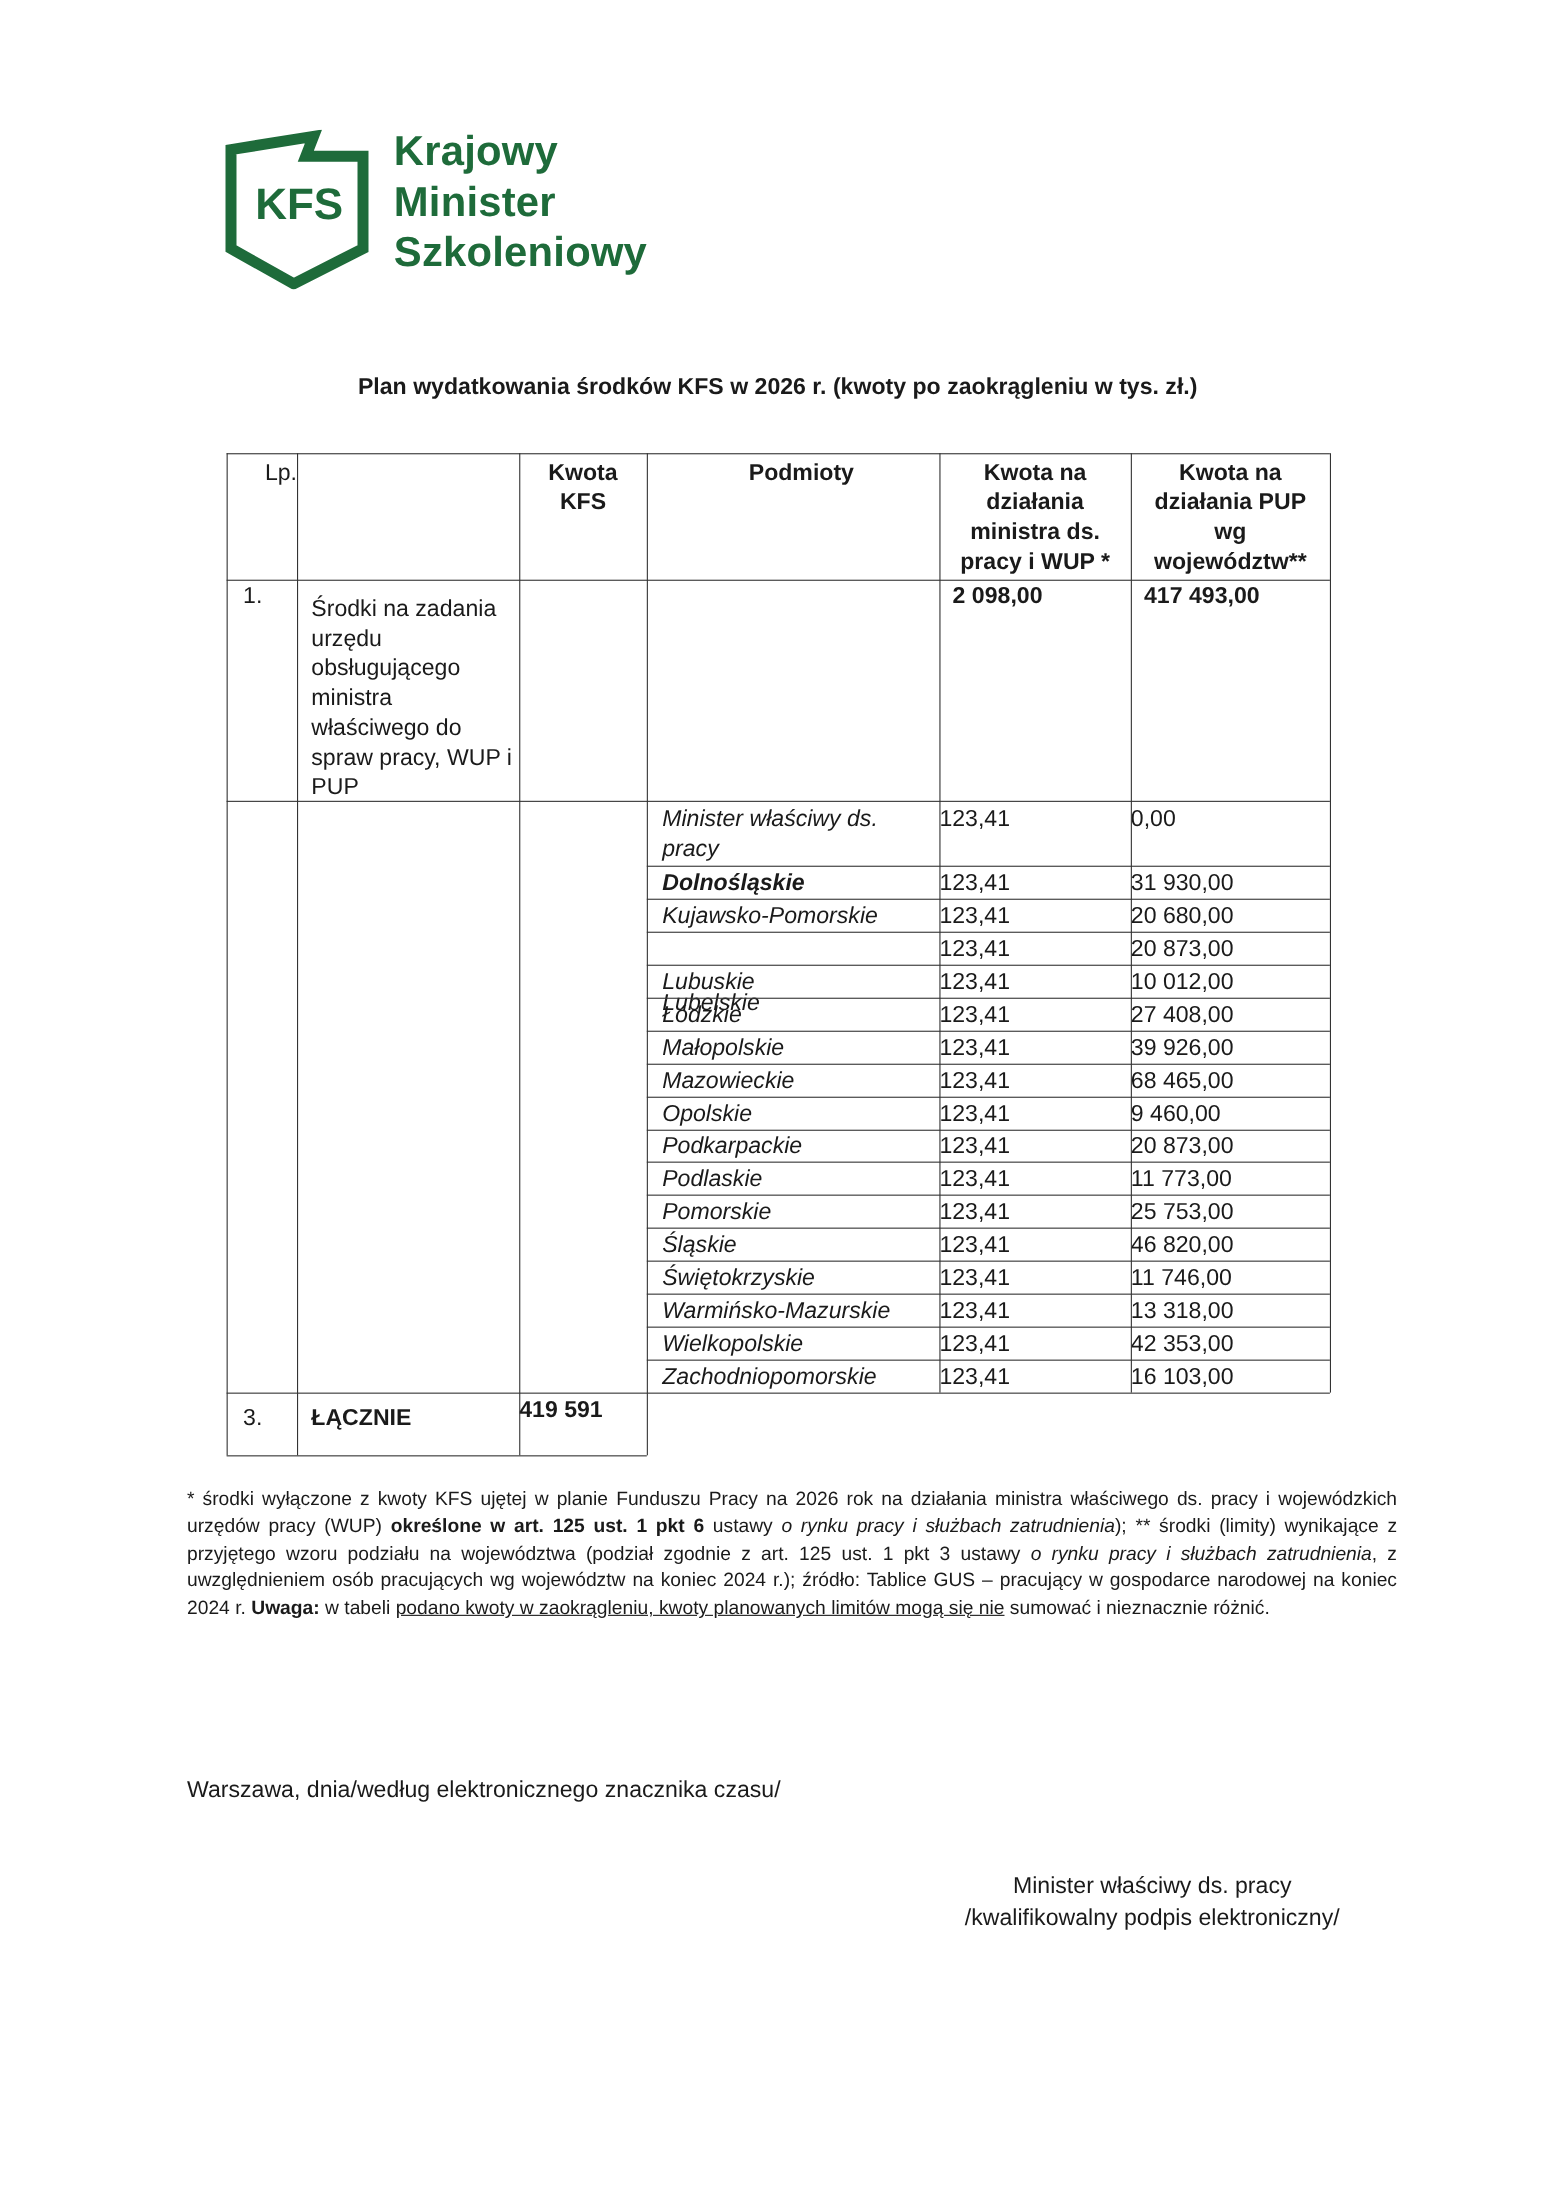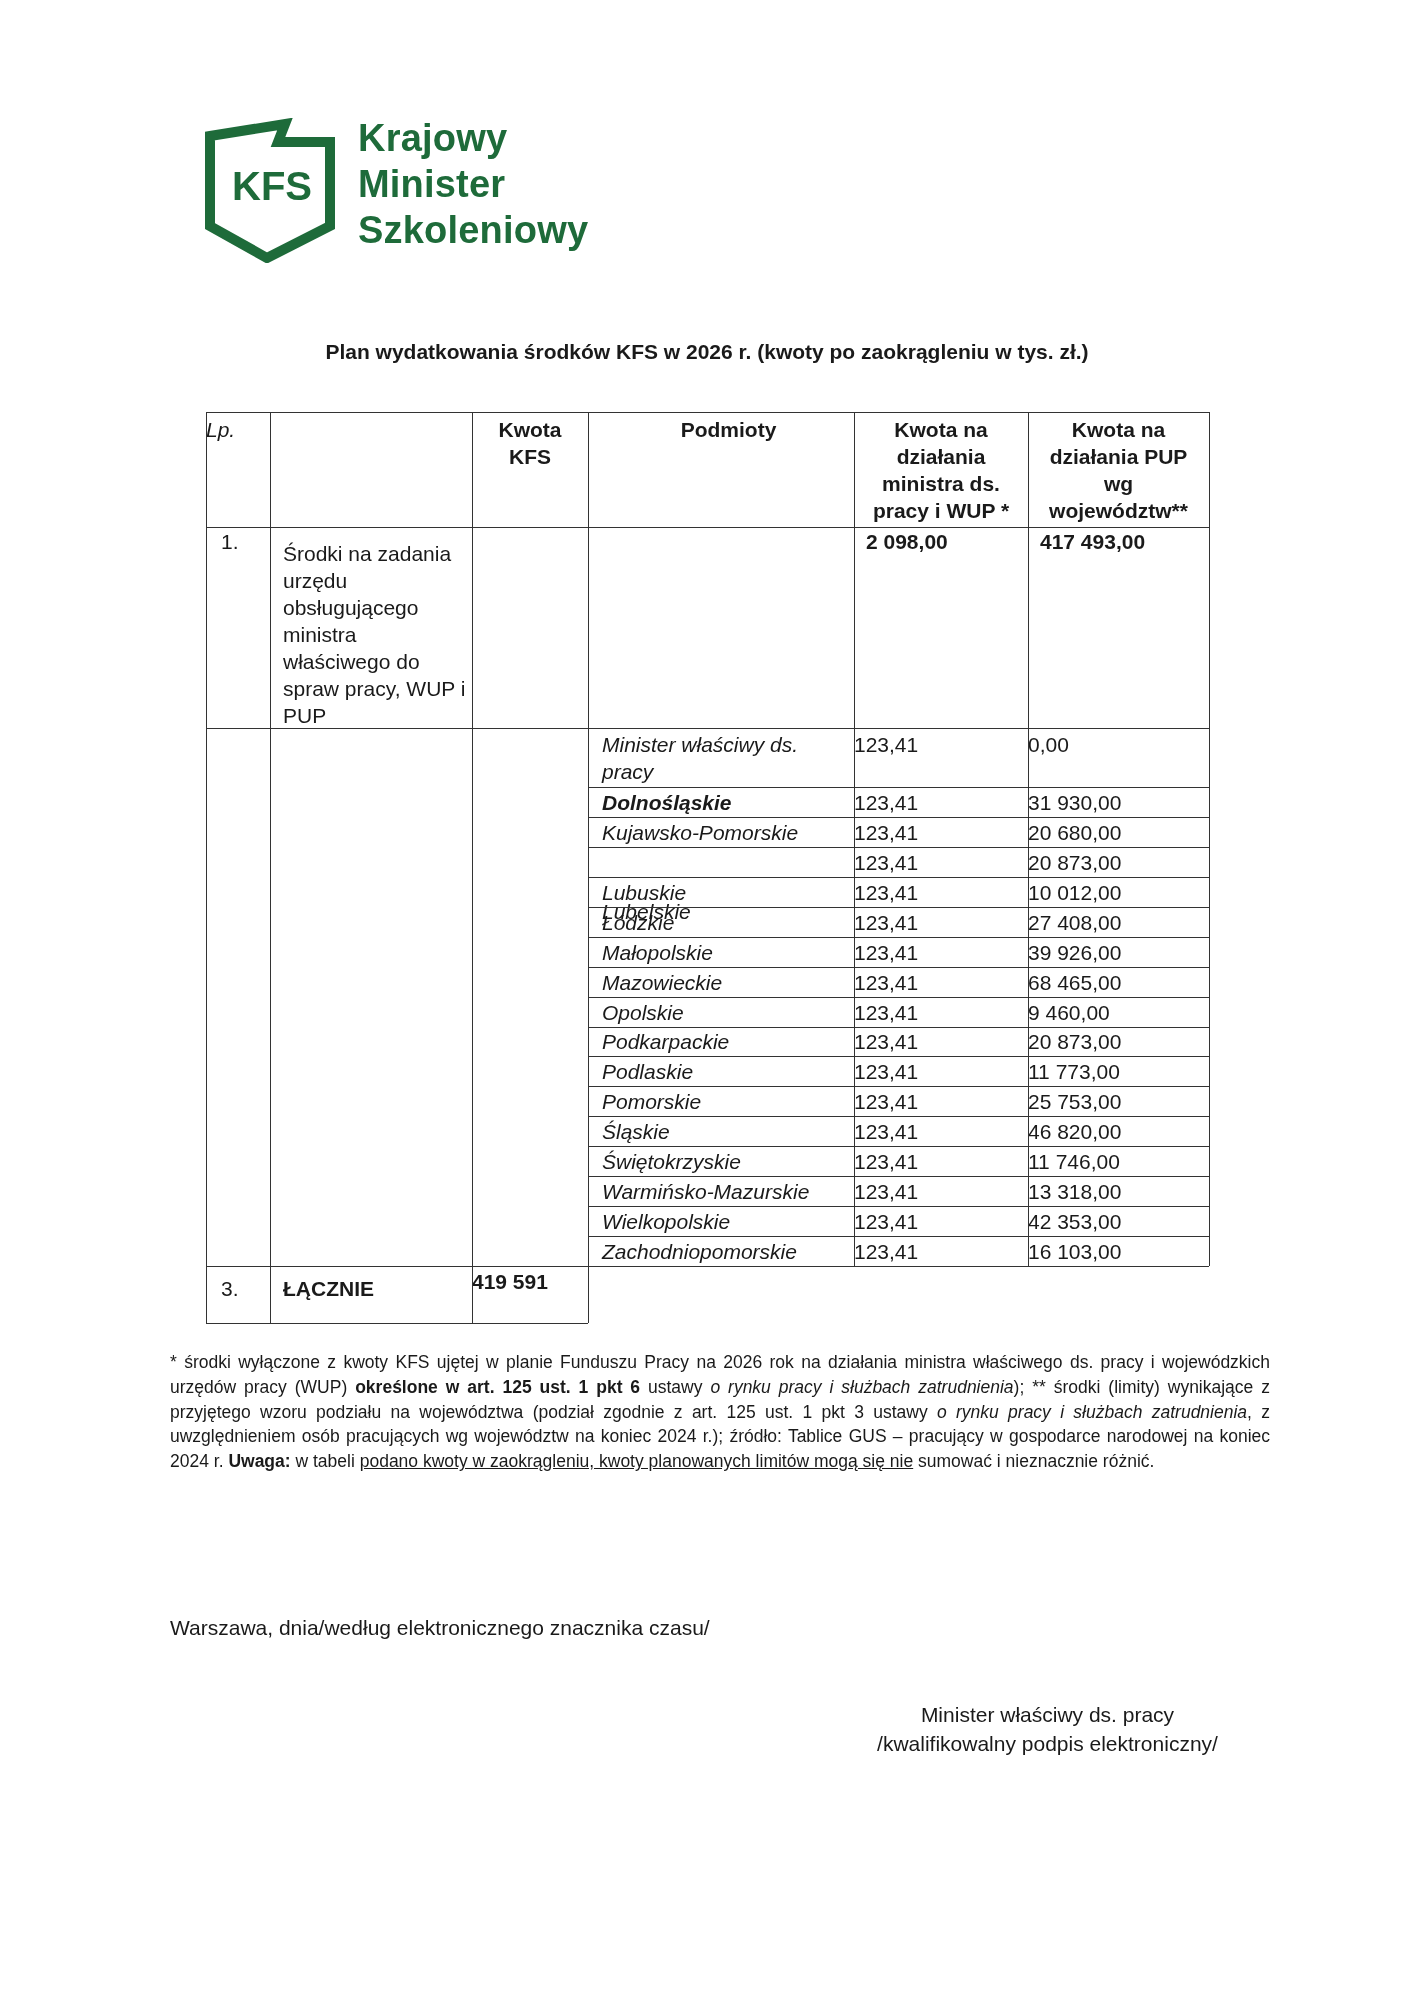--- a/index.html
+++ b/index.html
@@ -41,21 +41,21 @@
   <div class="abs" style="left:14px; top:46px; width:110px; text-align:center; font-weight:bold; font-size:40px; color:#1e6b3a;">KFS</div>
   <div class="logo-text" style="top:-2px;">Krajowy</div>
   <div class="logo-text" style="top:44px;">Minister</div>
   <div class="logo-text" style="top:90px;">Szkoleniowy</div>
 </div>
 
 <div id="doc-title" class="abs">Plan wydatkowania środków KFS w 2026 r. (kwoty po zaokrągleniu w tys. zł.)</div>
 
 <div id="plan-table">
 
-  <div class="cell" style="left:206px; top:414px; width:64px; text-align:left; padding-top:2px;font-style:italic;">Lp.</div>
+  <div class="cell" style="left:206px; top:414px; width:64px; text-align:right; padding-top:2px;">Lp.</div>
   <div class="cell th" style="left:472px; top:414px; width:116px; padding:2px 6px 0;">Kwota KFS</div>
   <div class="cell th" style="left:588px; top:414px; width:266px; padding-top:2px;">Podmioty</div>
   <div class="cell th" style="left:854px; top:414px; width:174px; padding:2px 10px 0;">Kwota na działania ministra ds. pracy i WUP *</div>
   <div class="cell th" style="left:1028px; top:414px; width:181px; padding:2px 8px 0;">Kwota na działania PUP wg województw**</div>
 
   <div class="cell" style="left:206px; top:528px; width:64px; padding-left:15px;">1.</div>
   <div class="cell" style="left:270px; top:508px; width:202px; padding:0 6px 0 13px;margin-top:32px;">Środki na zadania urzędu obsługującego ministra właściwego do spraw pracy, WUP i PUP</div>
   <div class="cell bold" style="left:854px; top:528px; width:174px; padding-left:12px;">2 098,00</div>
   <div class="cell bold" style="left:1028px; top:528px; width:181px; padding-left:12px;">417 493,00</div>
 

